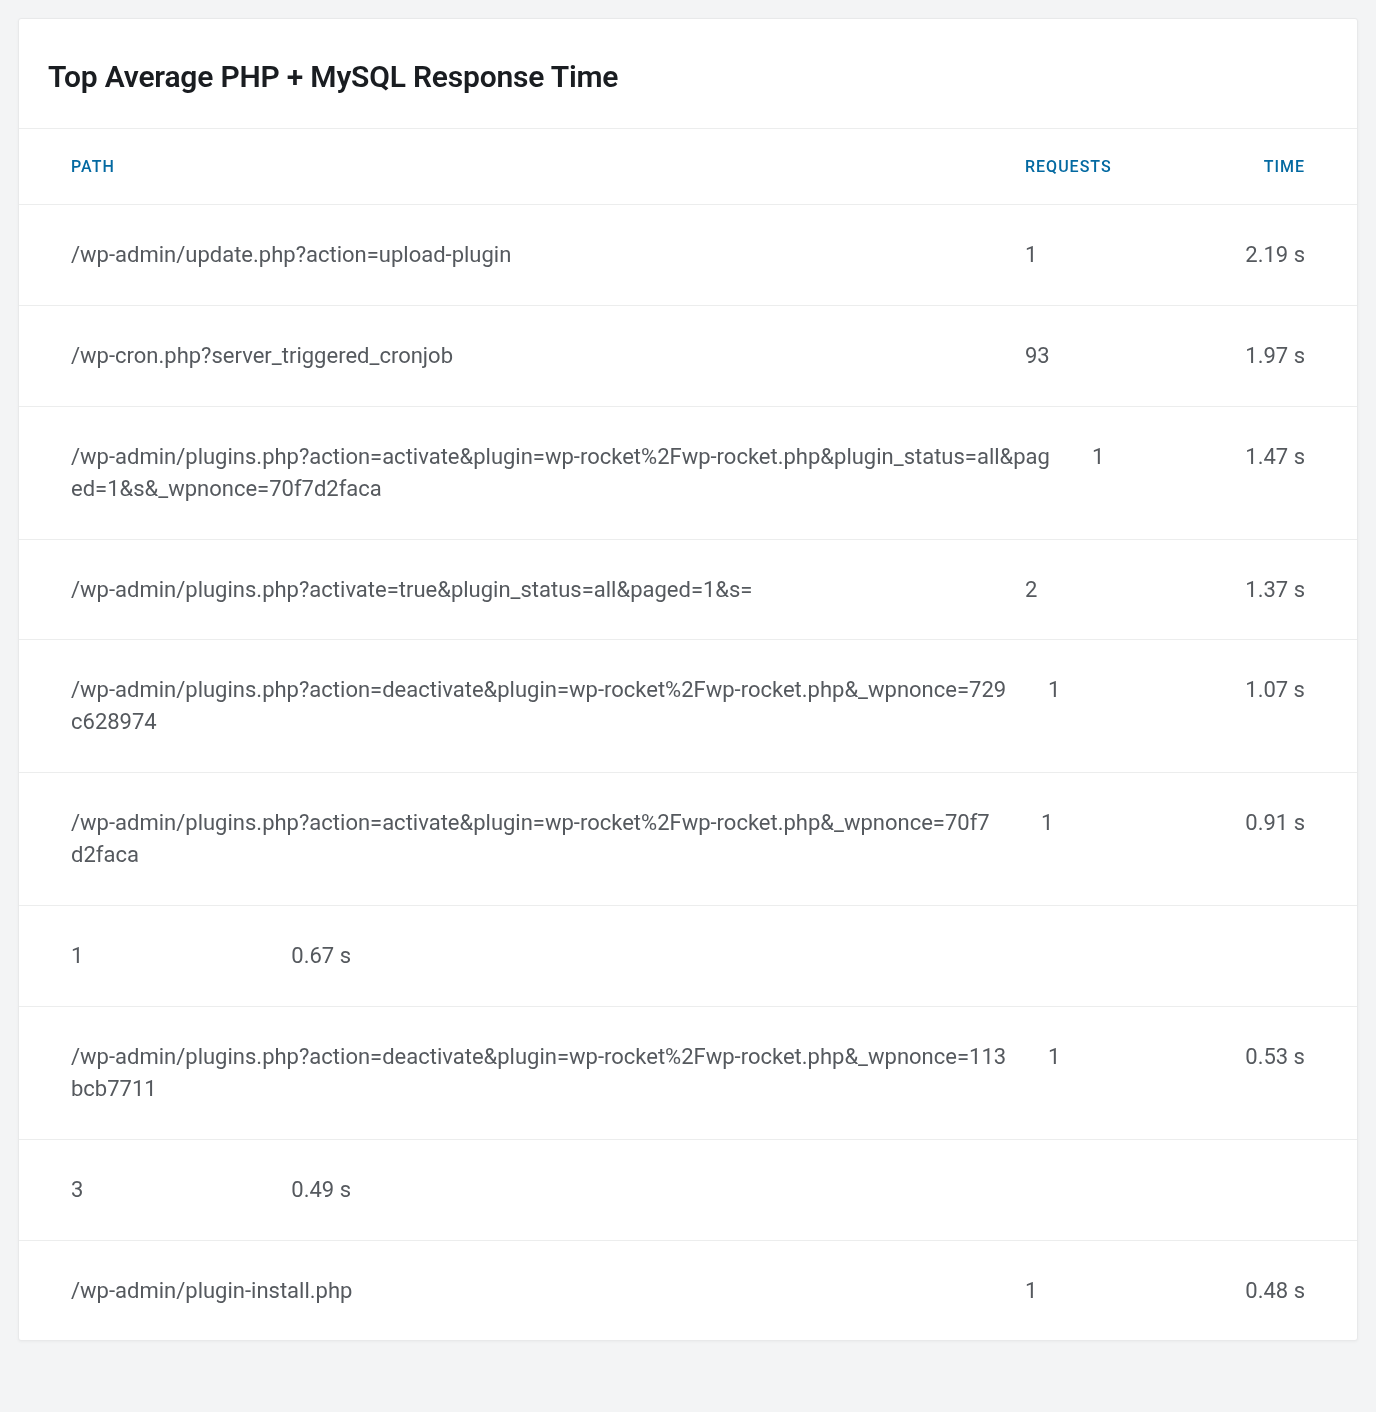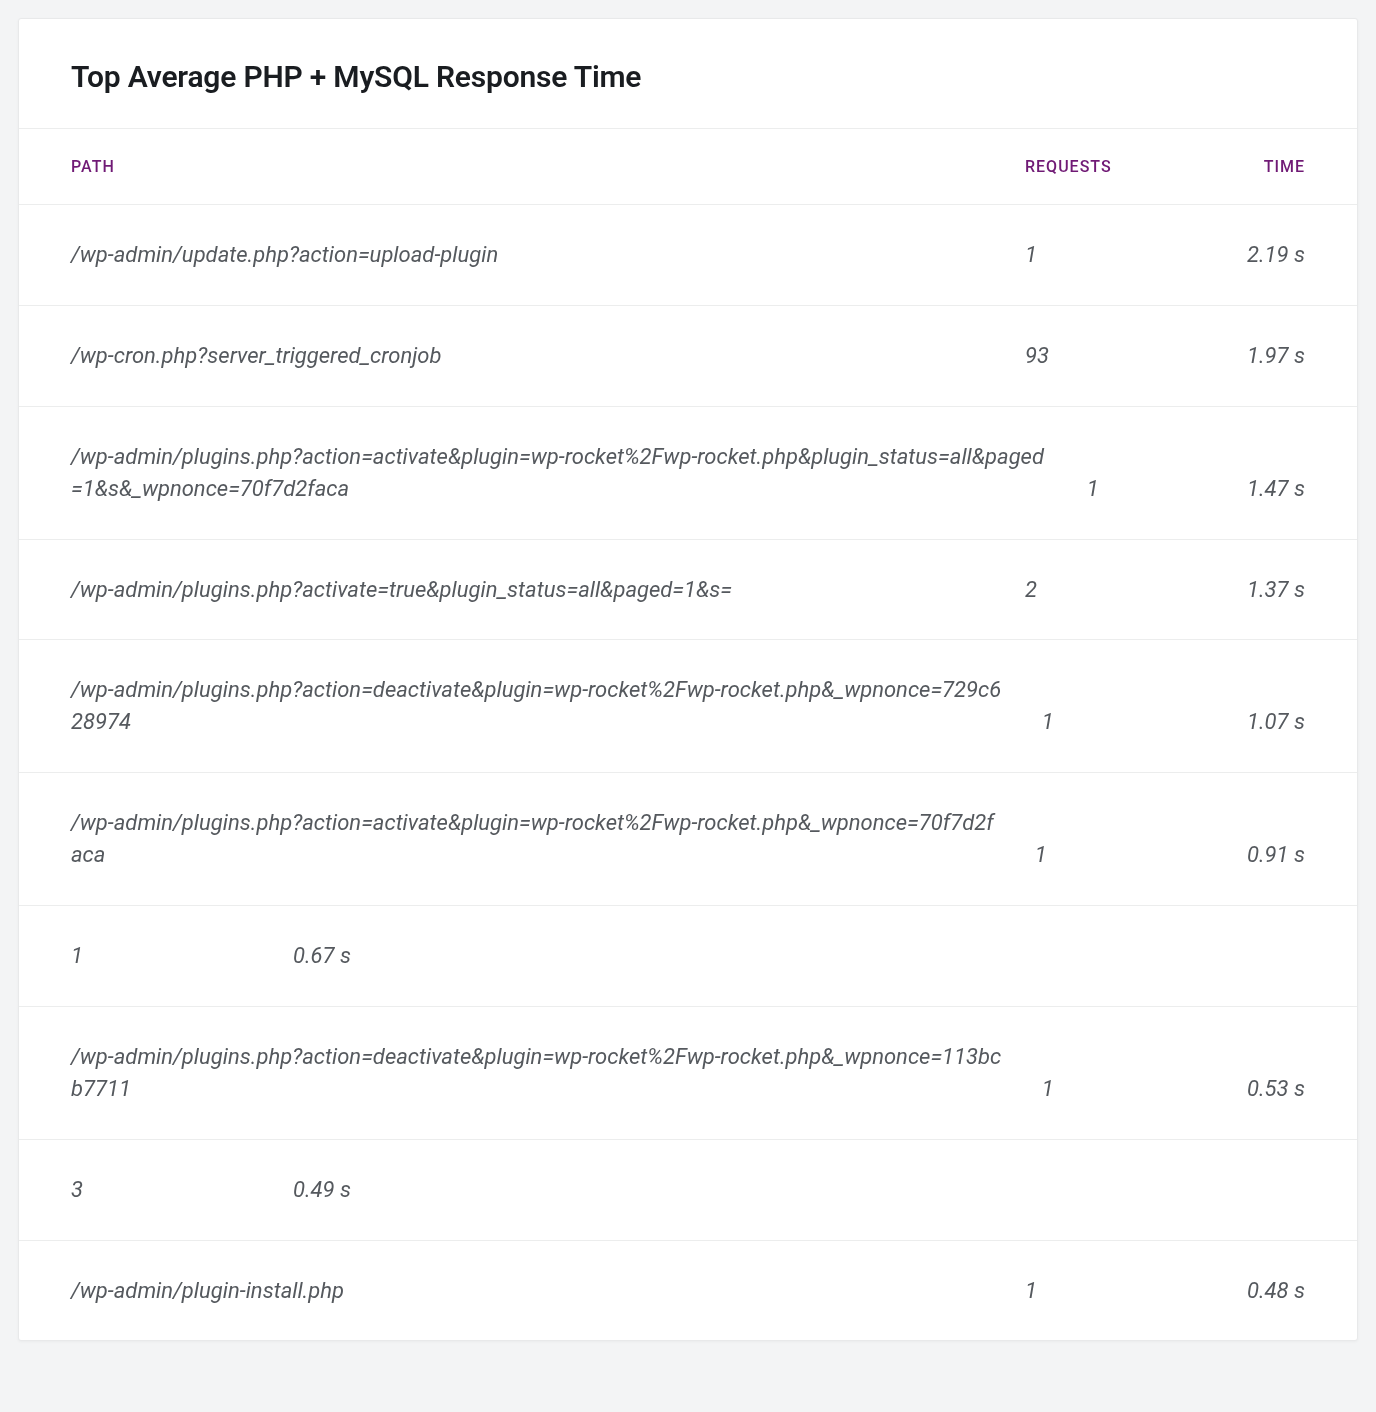--- a/index.html
+++ b/index.html
@@ -9,50 +9,49 @@
       padding: 18px;
       width: 1376px;
     }
     .card {
       background: #fff;
       border: 1px solid #e8e9ea;
       border-radius: 3px;
       box-shadow: 0 1px 3px rgba(0,0,0,0.04);
     }
     .card-header {
-      padding: 40px 52px 34px 52px;
+      padding: 40px 52px 34px 29px;
       border-bottom: 1px solid #eceded;
     }
     .card-title {
       font-size: 30px;
       font-weight: 600;
       color: #1a1d21;
       letter-spacing: -0.2px;
     }
     .table-head {
       display: flex;
       align-items: center;
       padding: 28px 52px;
       border-bottom: 1px solid #eceded;
     }
     .th {
       font-size: 16px;
       font-weight: 500;
       letter-spacing: 1px;
-      color: #701a75;
+      color: #0369a1;
     }
     .col-path { flex: 1 1 auto; padding-right: 20px; }
     .col-req  { width: 160px; text-align: left; }
     .col-time { width: 120px; text-align: right; }
     .row {
       display: flex;
-      align-items: flex-end;
+      align-items: flex-start;
       padding: 34px 52px;
       border-bottom: 1px solid #eceded;
-      font-style: italic;
     }
     .row:last-child { border-bottom: none; }
     .cell {
       font-size: 22px;
       color: #55595e;
       line-height: 1.45;
     }
     .cell-path {
       flex: 1 1 auto;
       padding-right: 40px;

